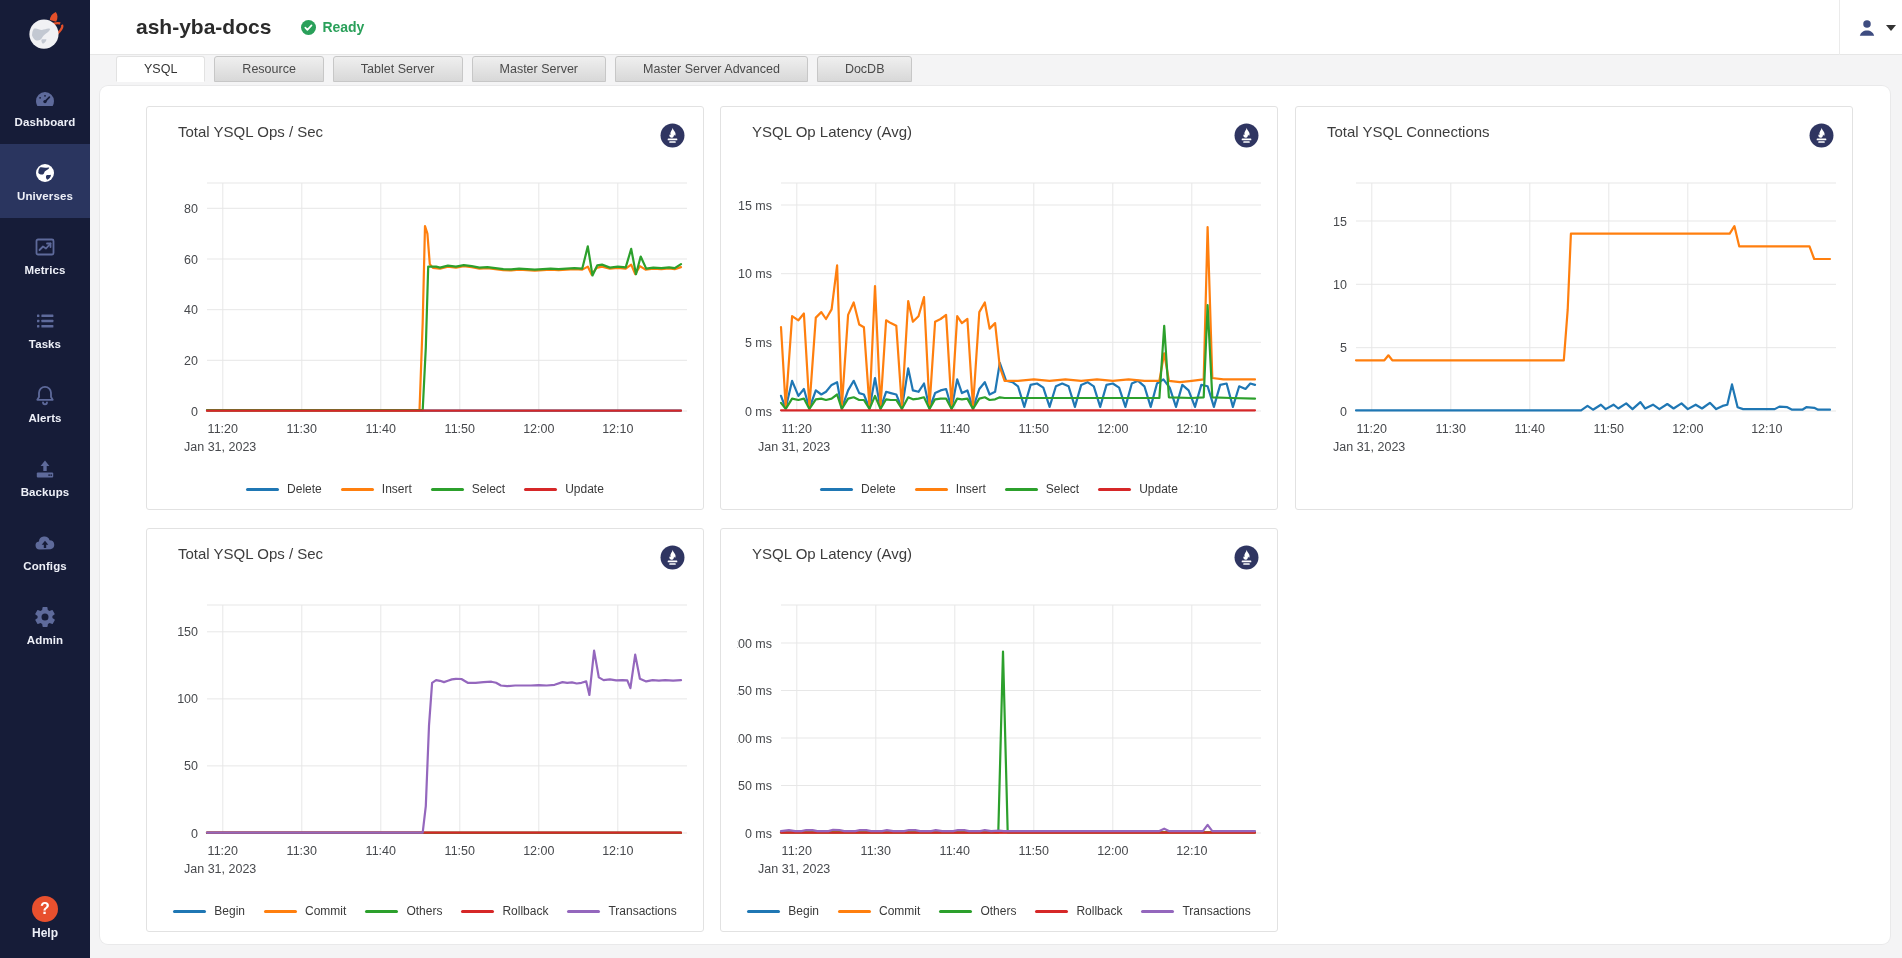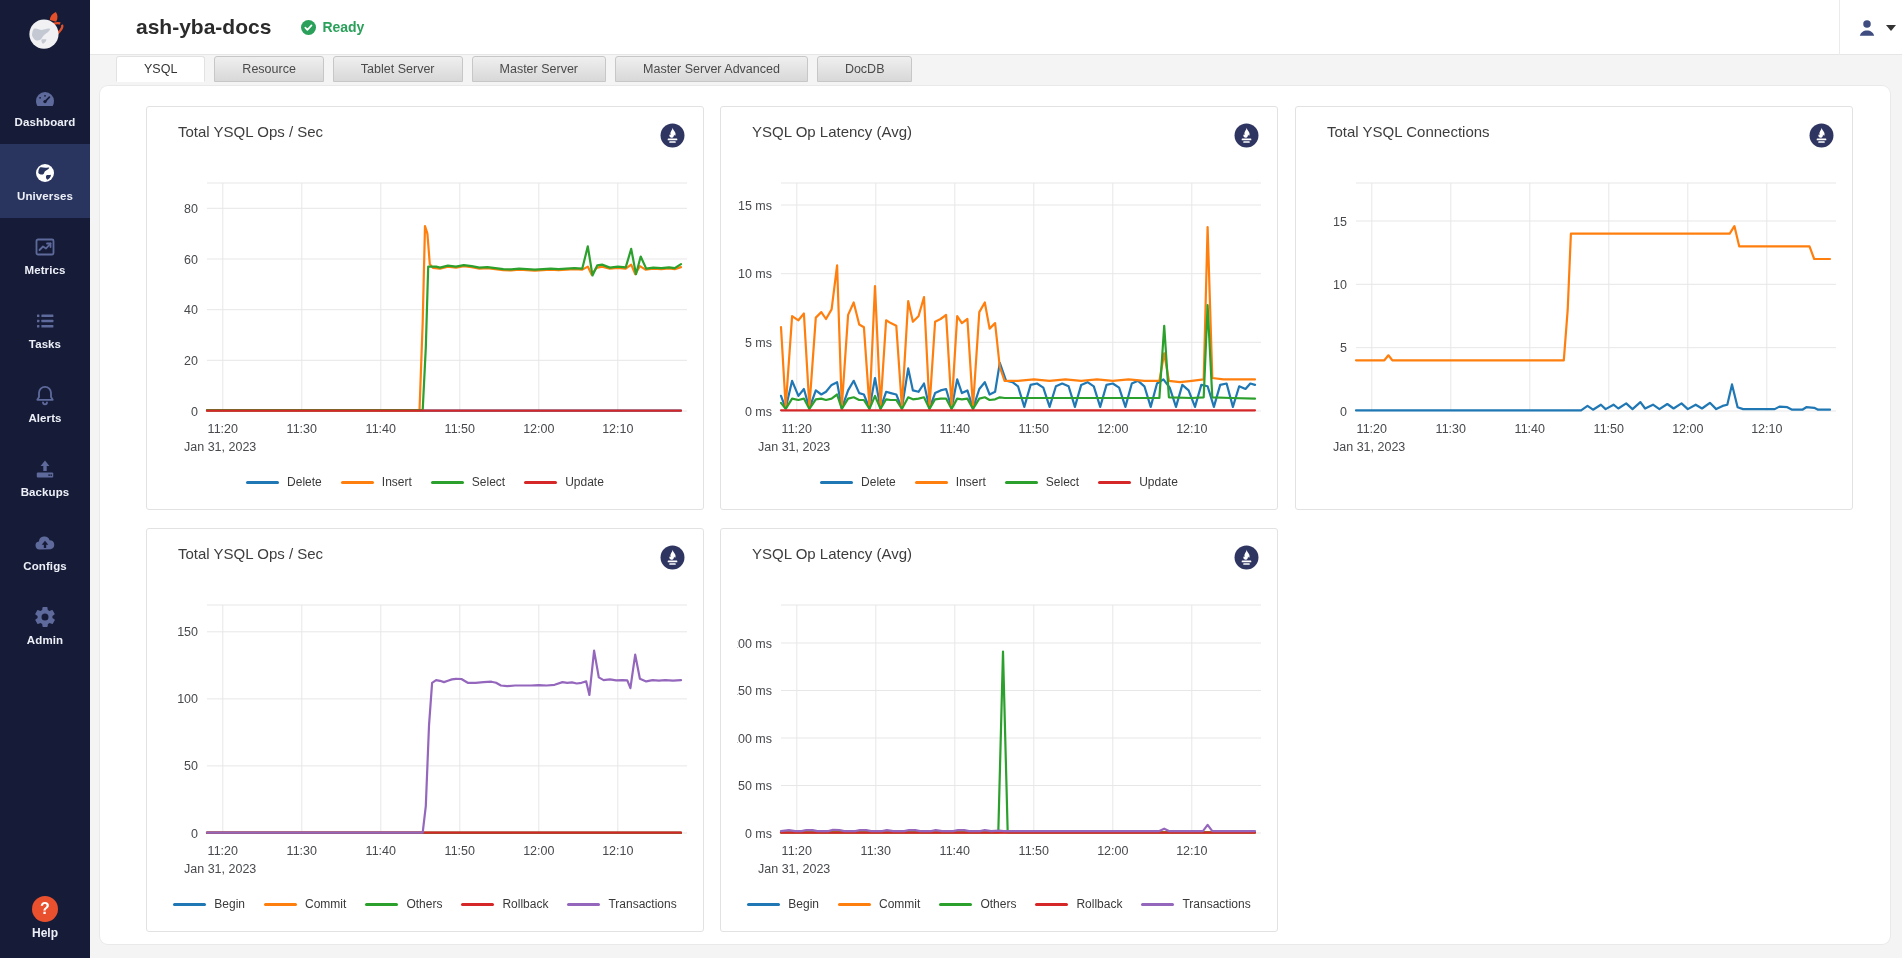--- a/index.html
+++ b/index.html
@@ -47,21 +47,21 @@
     border-radius:3px;padding:16px 16px 16px 16px;}
   .p1{left:46px;top:20px;}  .p2{left:620px;top:20px;}  .p3{left:1195px;top:20px;}
   .p4{left:46px;top:442px;} .p5{left:620px;top:442px;}
   .panel-head{display:flex;justify-content:space-between;align-items:flex-start;height:28px;
     padding-left:15px;padding-right:2px;}
   .panel-head h3{margin:0;font-size:15px;font-weight:500;color:#3d3d3d;}
   .prom{width:25px;height:25px;display:block;cursor:pointer;}
   .chart-svg{display:block;width:526px;height:300px;margin-top:6px;}
   .chart-svg .ax{font-family:"Liberation Sans",sans-serif;font-size:12.5px;fill:#47494d;}
   .chart-svg .grid{stroke:#e7e7e7;stroke-width:1;}
-  .legend{display:flex;justify-content:center;align-items:flex-end;gap:19px;margin-top:18px;}
+  .legend{display:flex;justify-content:center;align-items:flex-end;gap:19px;margin-top:25px;}
   .legend-item{display:flex;align-items:center;gap:8px;font-size:12px;color:#3a3a3a;cursor:pointer;}
   .swatch{display:inline-block;width:33px;height:3px;border-radius:2px;}
 </style>
 </head>
 <body>
 
 <div class="sidebar">
   <div class="logo">
     <svg width="50" height="50" viewBox="0 0 48 48">
       <ellipse cx="23" cy="27" rx="20" ry="6.5" fill="none" stroke="#e4502a" stroke-width="2.2" transform="rotate(-30 23 27)" stroke-dasharray="30 26"></ellipse>

